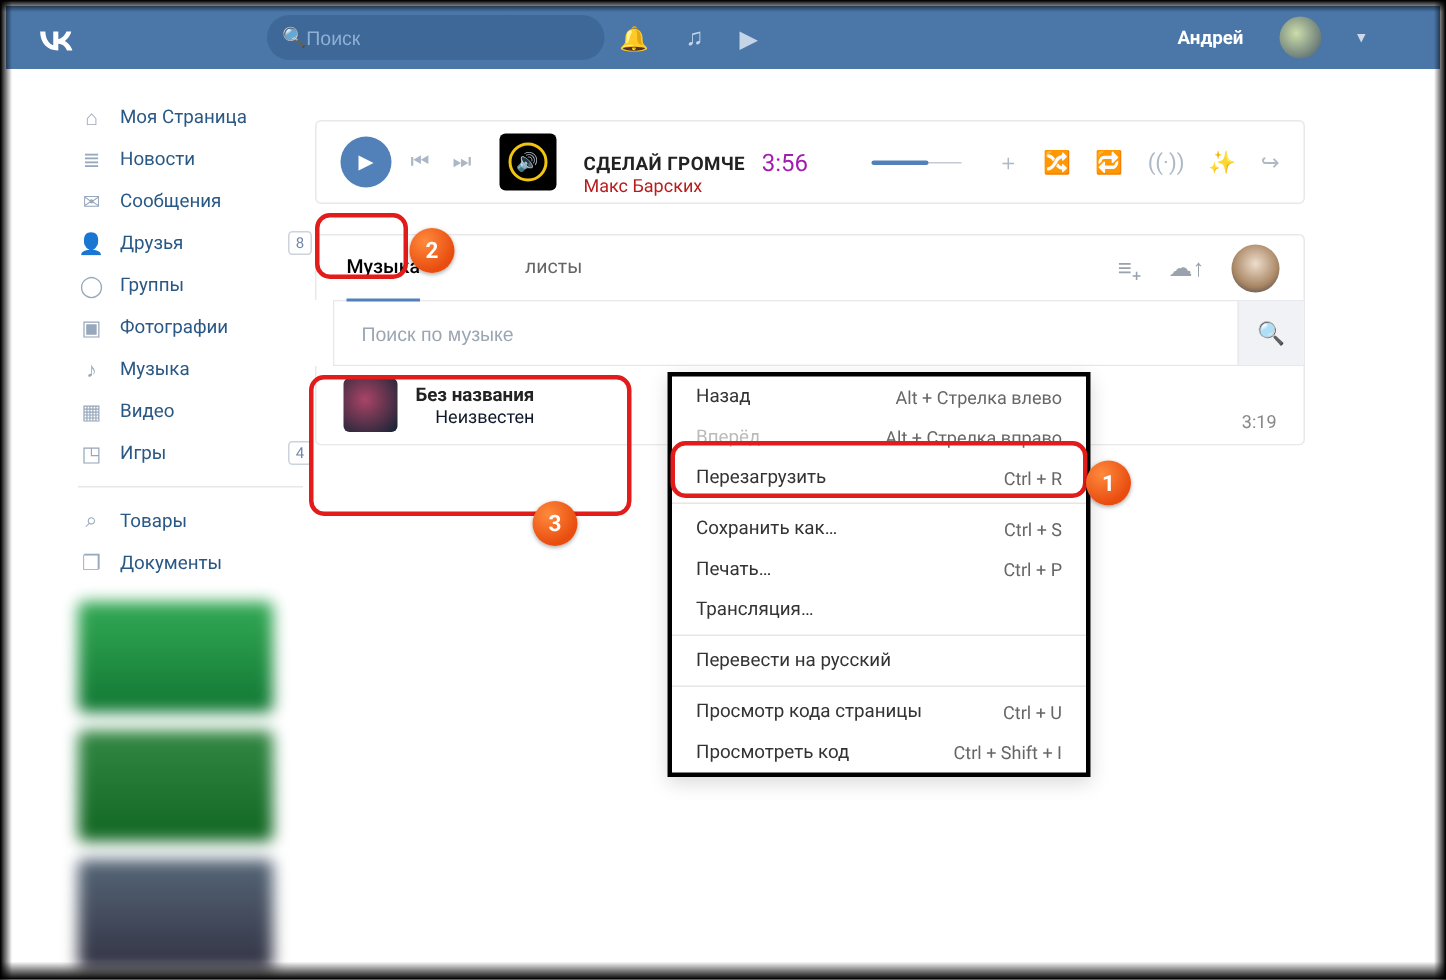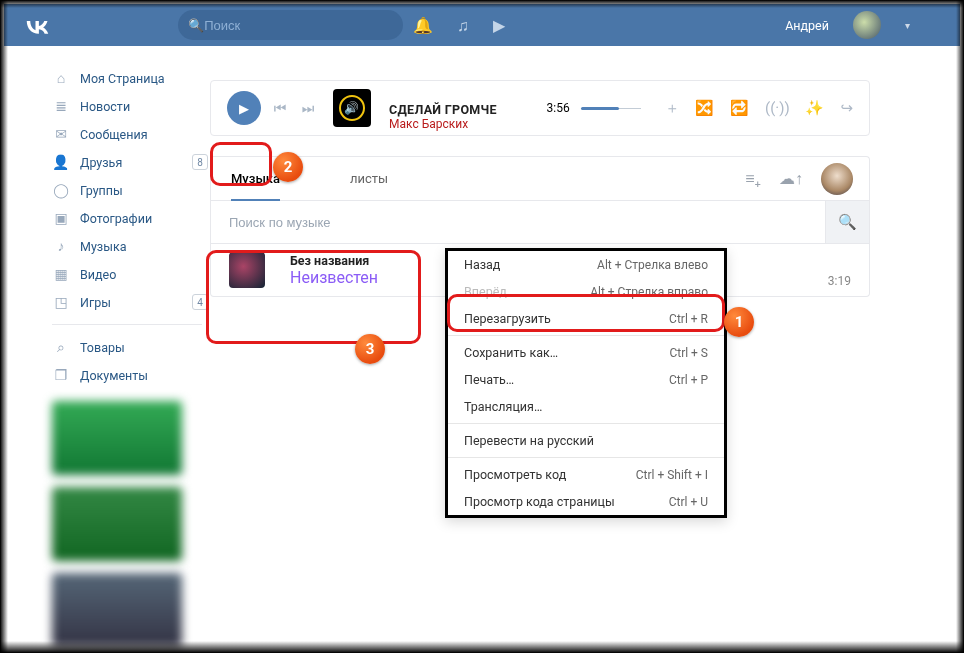--- a/index.html
+++ b/index.html
@@ -13,21 +13,21 @@
   .edge-gradient.right { top:0; bottom:0; right:0; width:8px; background:linear-gradient(270deg,#000,#0000); }
 
   
   .topbar { position:absolute; top:4px; left:4px; right:4px; height:42px; background:#4a76a8; display:flex; align-items:center; padding:0 18px; }
   .vk-logo { width:30px; height:18px; color:#fff; display:flex; align-items:center; }
   .search-wrap { margin-left:126px; width:225px; height:30px; background:#3e6898; border-radius:15px; display:flex; align-items:center; padding:0 10px; color:#8fb0d5; }
   .search-wrap input { flex:1; background:transparent; border:none; outline:none; color:#fff; font-size:13px; }
   .search-wrap input::placeholder { color:#8fb0d5; }
   .top-actions { margin-left:10px; display:flex; align-items:center; gap:24px; color:#c4d5e8; }
   .top-actions span { font-size:16px; }
-  .top-right { position:absolute; right:50px; display:flex; align-items:center; gap:24px; color:#fff; font-weight:400; font-size:12.5px; }
+  .top-right { position:absolute; right:50px; display:flex; align-items:center; gap:24px; color:#fff; font-weight:700; font-size:12.5px; }
   .avatar-sm { width:28px; height:28px; border-radius:50%; background: radial-gradient(circle at 40% 40%, #cda, #456); }
 
   
   .leftnav { position:absolute; left:52px; top:64px; width:150px; }
   .nav-item { display:flex; align-items:center; height:28px; color:#2a5885; font-size:12.5px; cursor:pointer; gap:10px; position:relative; }
   .nav-item .nav-ico { width:18px; text-align:center; color:#98a8bb; font-size:14px; }
   .nav-item .badge { position:absolute; right:-6px; width:16px; height:16px; border:1px solid #ccd3db; border-radius:3px; font-size:10px; display:flex; align-items:center; justify-content:center; color:#7088a5; background:#fff; }
   .nav-sep { height:1px; background:#e7e8ec; margin:8px 0; }
 
   .blurcard { width:130px; height:74px; border-radius:4px; margin-top:12px; filter:blur(5px); }
@@ -38,44 +38,44 @@
   
   .main { position:absolute; left:210px; top:80px; width:660px; }
   .player { background:#fff; border:1px solid #e7e8ec; border-radius:4px; height:56px; display:flex; align-items:center; padding:0 16px; gap:10px; }
   .play-btn { width:34px; height:34px; border-radius:50%; background:#5181b8; color:#fff; display:flex; align-items:center; justify-content:center; }
   .pl-ctl { color:#aab7c6; font-size:14px; width:18px; text-align:center; }
   .cover { width:38px; height:38px; border-radius:4px; margin-left:6px; background:#000; display:flex; align-items:center; justify-content:center; }
   .cover-inner { width:26px; height:26px; border-radius:50%; border:2px solid #f1c40f; display:flex; align-items:center; justify-content:center; color:#f1c40f; font-size:12px; }
   .track-info { margin-left:8px; flex:1; }
   .track-title { font-weight:700; font-size:12.5px; letter-spacing:0.3px;margin-top:16px; }
   .track-artist { color:#b91c1c; font-size:12px; }
-  .track-time { color:#000000; font-size:12px; margin-right:1px; }
+  .track-time { color:#a21caf; font-size:16px; margin-right:32px; }
   .vol-bar { width:60px; height:1px; background:#c3ccd6; position:relative; margin-right:14px; }
   .vol-bar::before { content:""; position:absolute; left:0; top:-1px; width:38px; height:3px; background:#5181b8; border-radius:2px; }
   .pl-right { display:flex; align-items:center; color:#aeb9c7; gap:16px; font-size:15px; }
 
   .tabs { margin-top:20px; display:flex; align-items:center; position:relative; height:44px; border:1px solid #e7e8ec; border-bottom:none; border-radius:4px 4px 0 0; background:#fff; padding:0 20px;}
   .tab { height:100%; display:flex; align-items:center; margin-right:30px; font-size:13px; color:#656565; position:relative; }
   .tab.active { color:#000; font-weight:500; }
   .tab.active::after { content:""; position:absolute; left:0; right:0; bottom:-1px; height:2px; background:#5181b8; }
   .tabs-right { position:absolute; right:16px; display:flex; align-items:center; gap:18px; color:#99a2ad; font-size:16px; }
   .tabs-right .avatar-sm2 { width:32px; height:32px; border-radius:50%; background:radial-gradient(circle at 50% 40%,#edc,#a86 60%,#334); }
 
-  .search-row { border:1px solid #e7e8ec; border-top:1px solid #e7e8ec; background:#fff; display:flex; height:44px; }
+  .search-row { border:1px solid #e7e8ec; border-top:1px solid #e7e8ec; background:#fff; display:flex; height:44px;margin-left:12px; }
   .search-row input { flex:1; border:none; outline:none; padding:0 18px; background:#fff; font-size:13px; }
   .search-row input::placeholder { color:#9ba6b3; }
   .search-row .sbtn { width:44px; background:#f0f2f5; color:#99a2ad; display:flex; align-items:center; justify-content:center; border-left:1px solid #e7e8ec; font-size:15px;}
 
   .section-label { margin-top:12px; font-size:13px; color:#333; font-weight:500; padding:6px 0 4px 6px; }
 
   .tracklist { border:1px solid #e7e8ec; border-top:none; border-radius:0 0 4px 4px; background:#fff; }
-  .trackrow { display:flex; align-items:center; height:52px; padding:0 18px; gap:25px; position:relative; }
+  .trackrow { display:flex; align-items:center; height:52px; padding:0 18px; gap:12px; position:relative; }
   .trackrow .tcover { width:36px; height:36px; border-radius:4px; background:radial-gradient(circle at 40% 40%,#a46,#123); }
   .trackrow .tt { font-weight:700; font-size:12.5px; }
-  .trackrow .ta { color:#8b5cf6; font-size:16px;text-align:right; }
+  .trackrow .ta { color:#0f172a; font-size:12px;text-align:right; }
   .trackrow .dur { position:absolute; right:18px; color:#888; font-size:12px;margin-top:21px; }
 
   
   .ctxmenu { position:absolute; left:445px; top:248px; width:282px; background:#fff; border:3px solid #000000; box-shadow:0 4px 12px rgba(0,0,0,0.15); font-size:12.5px; color:#333; }
   .ctxmenu .mi { display:flex; justify-content:space-between; align-items:center; height:27px; padding:0 16px; }
   .ctxmenu .mi .shortcut { color:#666; font-size:12px; }
   .ctxmenu .mi.disabled { color:#bbb; }
   .ctxmenu hr { border:none; border-top:1px solid #e6e6e6; margin:3px 0; }
 
   
@@ -242,26 +242,26 @@
     </div>
   <div class="mi">
       <span>Трансляция…</span>
     </div>
   <hr>
   <div class="mi">
       <span>Перевести на русский</span>
     </div>
   <hr>
   <div class="mi">
+      <span>Просмотр кода страницы</span>
+      <span class="shortcut">Ctrl + U</span>
+    </div>
+  <div class="mi">
       <span>Просмотреть код</span>
       <span class="shortcut">Ctrl + Shift + I</span>
-    </div>
-  <div class="mi">
-      <span>Просмотр кода страницы</span>
-      <span class="shortcut">Ctrl + U</span>
     </div>
 </div>
 
 <div class="callout-box" style="left:210px; top:142px; width:62px; height:44px;"></div>
 <div class="callout-num" style="left:273px; top:152px;">
     <span>2</span>
   </div>
 
 <div class="callout-box" style="left:206px; top:250px; width:215px; height:94px;"></div>
 <div class="callout-num" style="left:355px; top:334px;">

